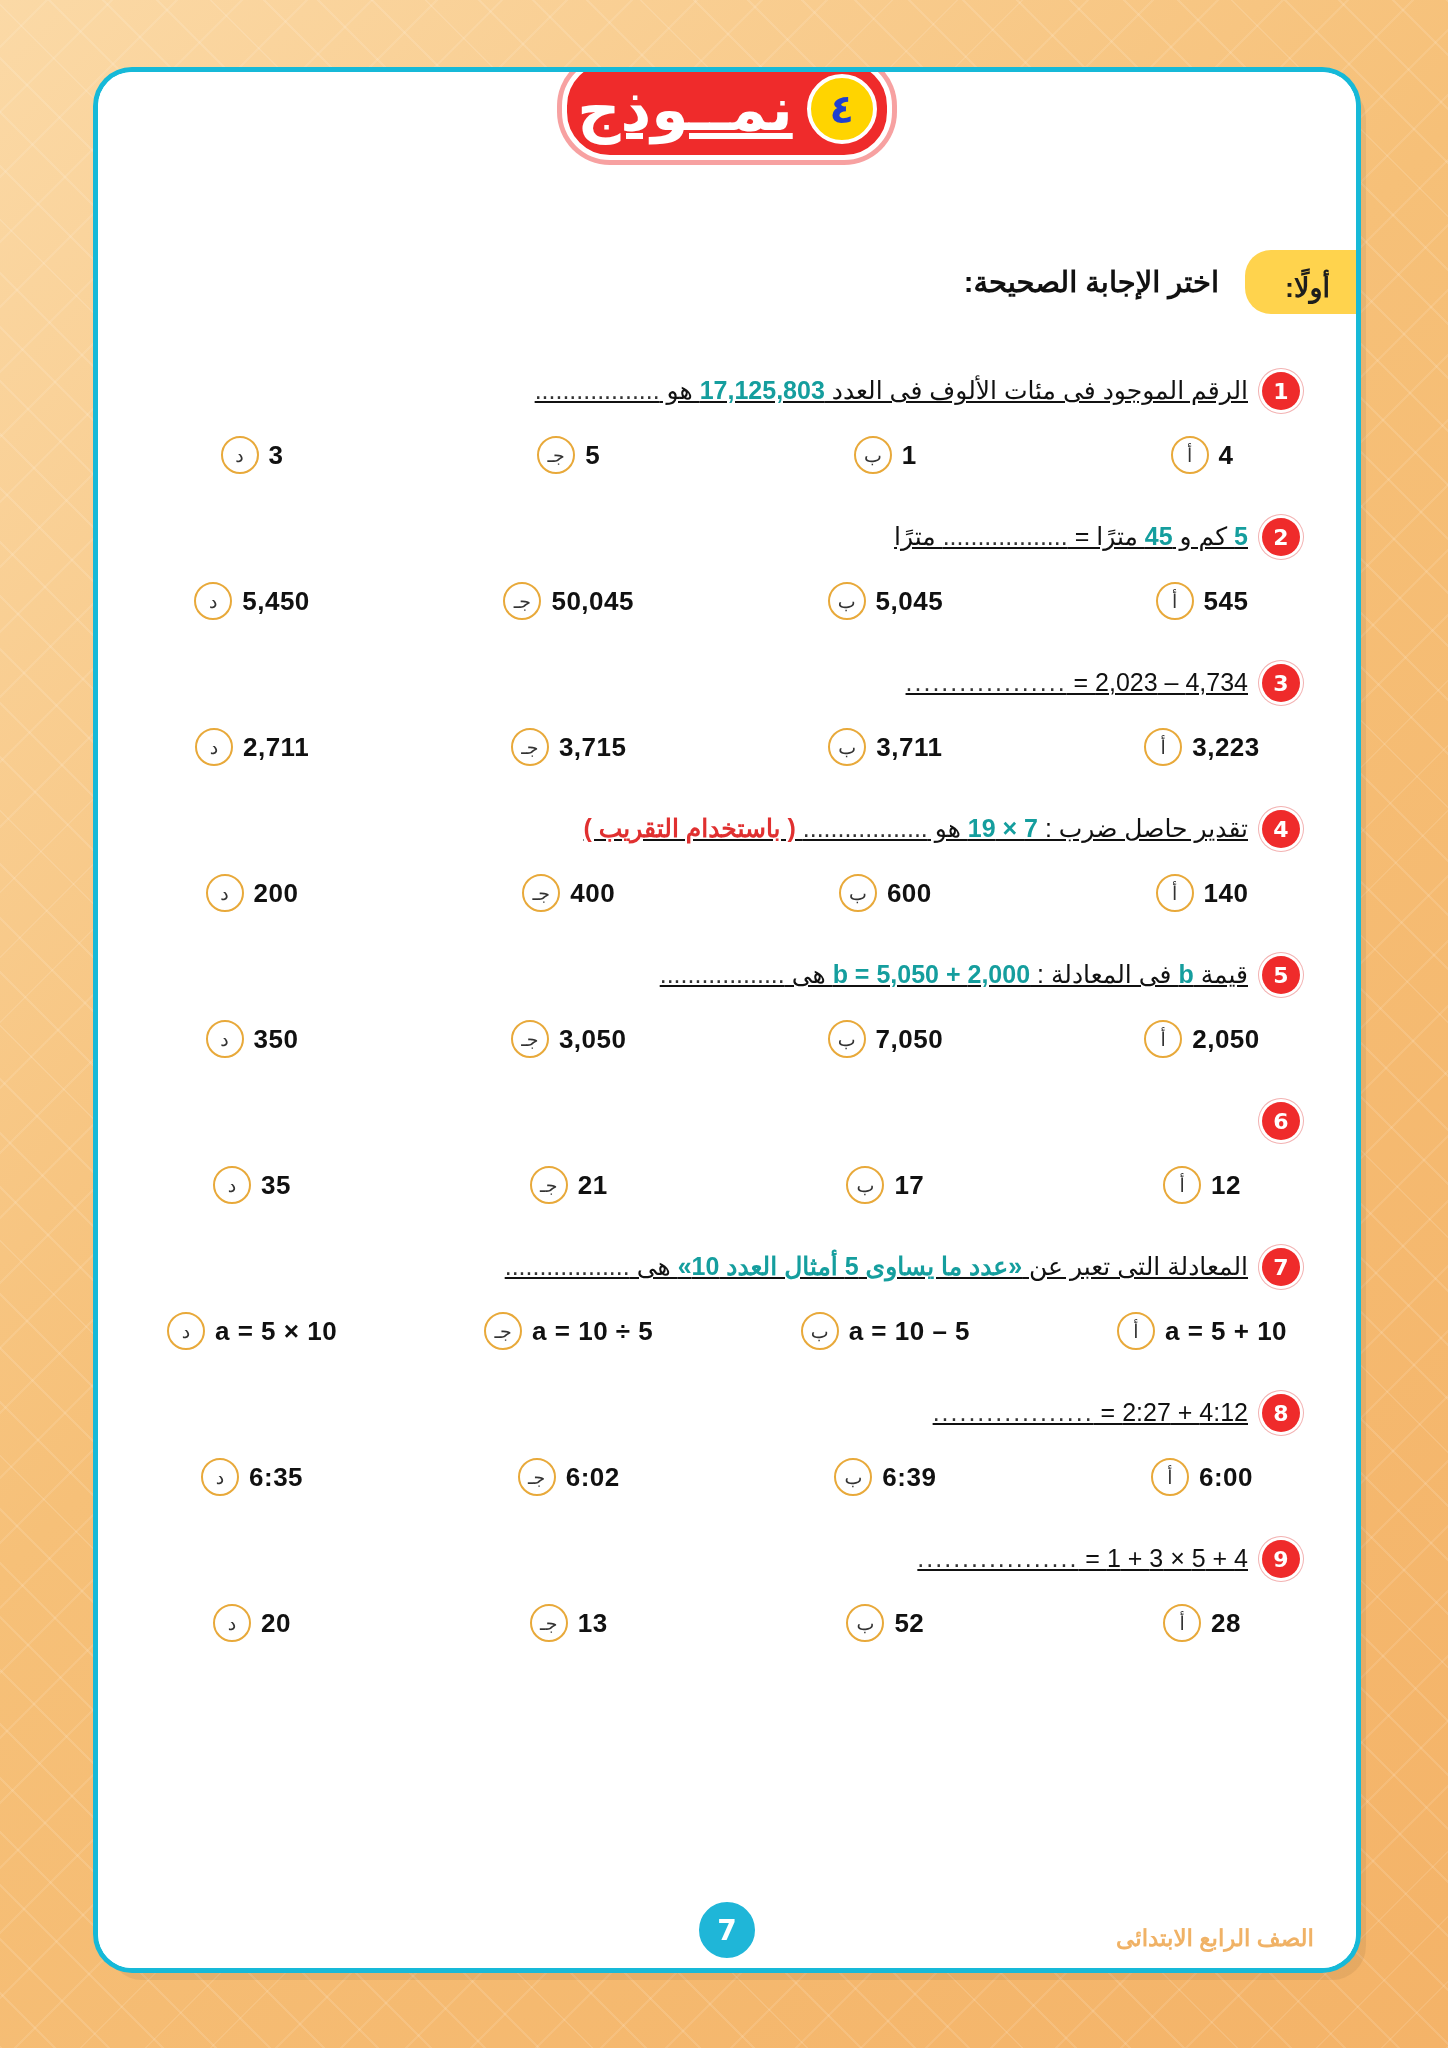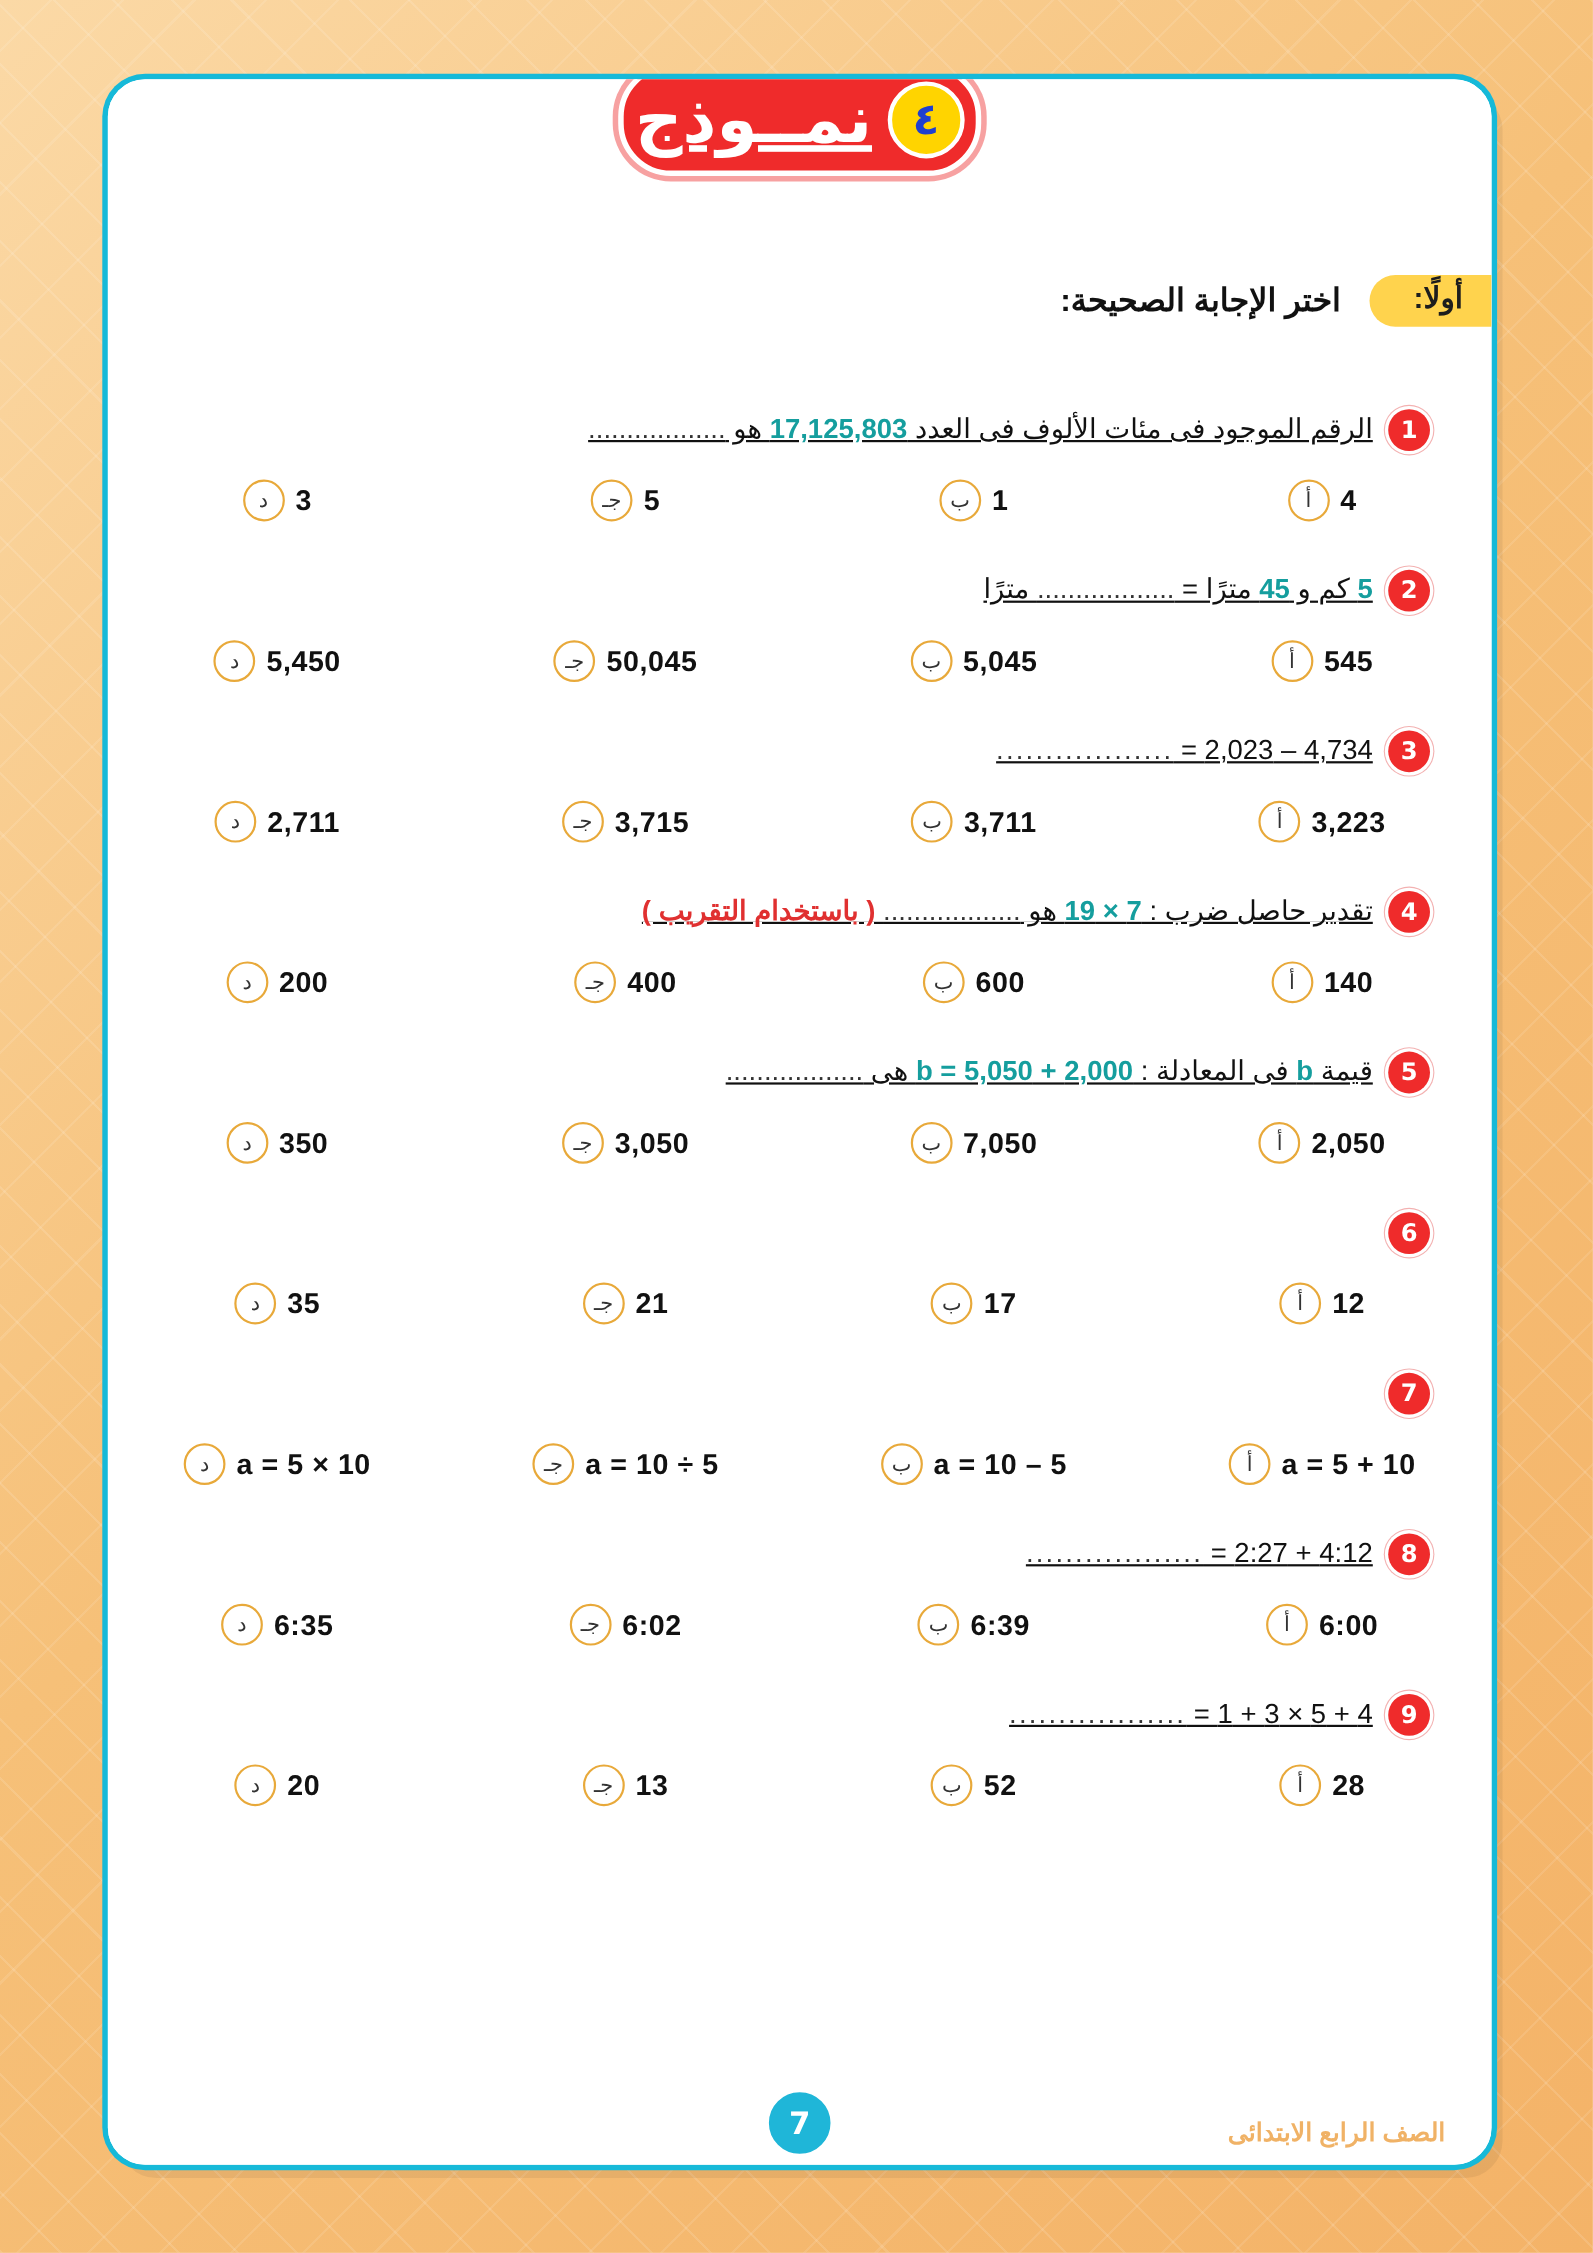--- a/index.html
+++ b/index.html
@@ -71,21 +71,21 @@
   
   .section-head{
     position:absolute;top:178px;right:0;width:100%;
     display:flex;justify-content:flex-start;align-items:center;
     direction:rtl;
   }
   .section-tab{
     background:#ffd34d;
     color:#1d1d1d;
     font-size:27px;font-weight:bold;
-    padding:5px 26px 10px 40px;
+    padding:22px 26px 10px 40px;
     border-radius:26px 0 0 26px;
     margin-right:0;
   }
   .section-title{
     font-size:29px;font-weight:bold;color:#111;
     padding:0 26px;
   }
 
   
   .questions{
@@ -312,20 +312,21 @@
             </div>
             <div class="opt">
               <span class="val">35</span>
               <span class="letter">د</span>
             </div>
           </div>
         </div>
         <div class="q-block">
           <div class="q-line">
             <div class="q-num">7</div>
+            <div class="q-text"><span>المعادلة التى تعبر عن </span><span class="hl-teal">«عدد ما يساوى 5 أمثال العدد 10»</span><span> هى </span><span class="dots">..................</span></div>
           </div>
           <div class="opts">
             <div class="opt">
               <span class="val">a = 5 + 10</span>
               <span class="letter">أ</span>
             </div>
             <div class="opt">
               <span class="val">a = 10 – 5</span>
               <span class="letter">ب</span>
             </div>

